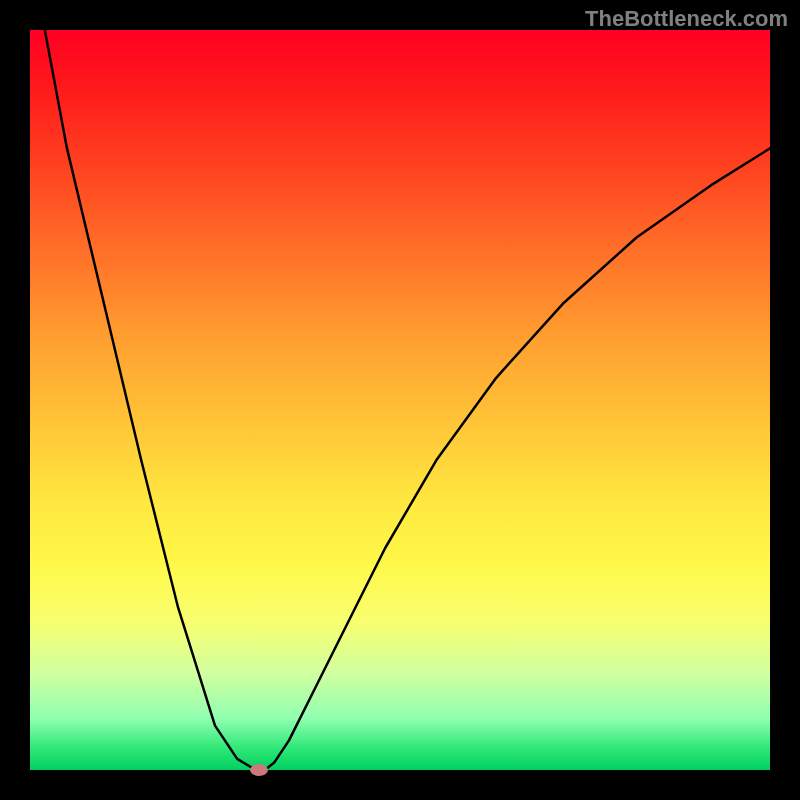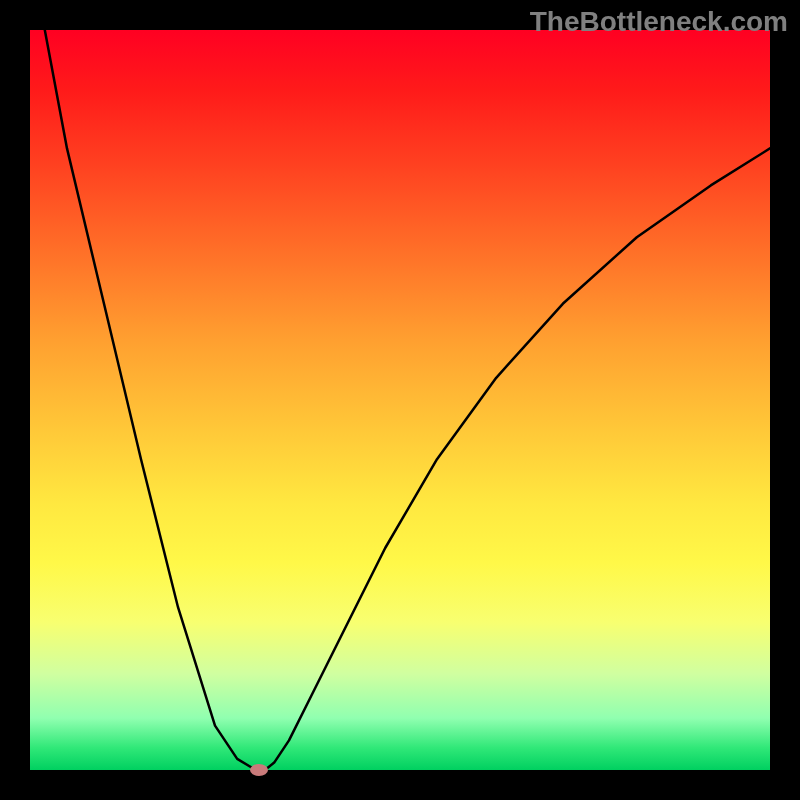--- a/index.html
+++ b/index.html
@@ -45,21 +45,21 @@
     height: 12px;
     background: #c97b7b;
     border-radius: 50%;
     transform: translate(-50%, -50%);
   }
   .watermark {
     position: absolute;
     top: 6px;
     right: 12px;
     font-family: Arial, Helvetica, sans-serif;
-    font-size: 28px;
+    font-size: 22px;
     font-weight: bold;
     color: #808080;
     letter-spacing: 0px;
   }
 </style>
 </head>
 <body>
 
 <div class="chart-container">
   <div class="plot-area">

